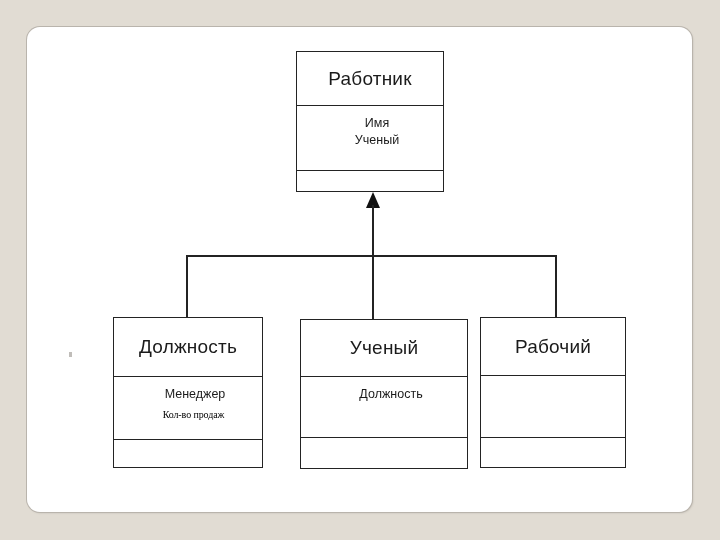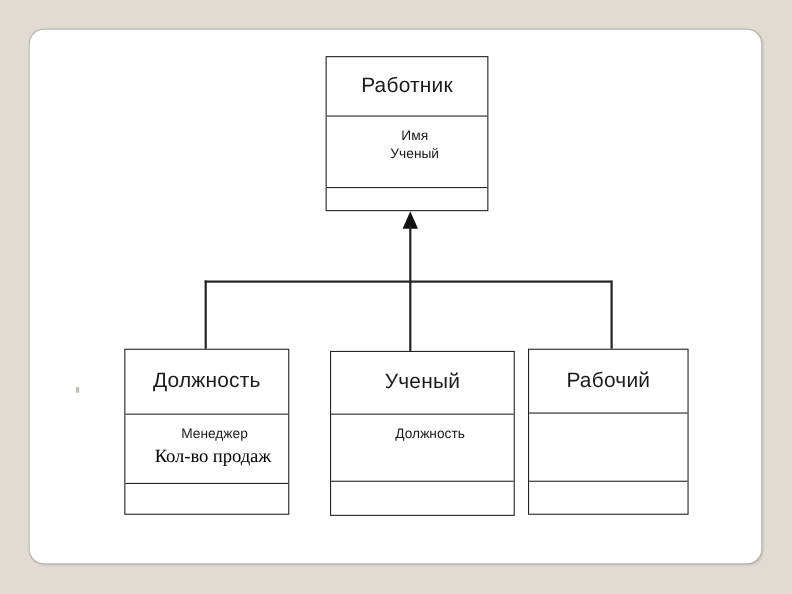--- a/index.html
+++ b/index.html
@@ -76,21 +76,21 @@
   }
   .attr {
     font-size: 12.5px;
     color: #1b1b1b;
     line-height: 17px;
     white-space: nowrap;
   }
   
   .attr.serif-note {
     font-family: "Liberation Serif", serif;
-    font-size: 17px;
+    font-size: 10px;
     color: #000;
     line-height: 19px;
     letter-spacing: -0.1px;
     margin-top: 2px;
     margin-left: -3px;
   }
 
   
   #class-rabotnik { left: 296px; top: 51px;  width: 148px; height: 141px; }
   #class-rabotnik .c0 { height: 53px; }

